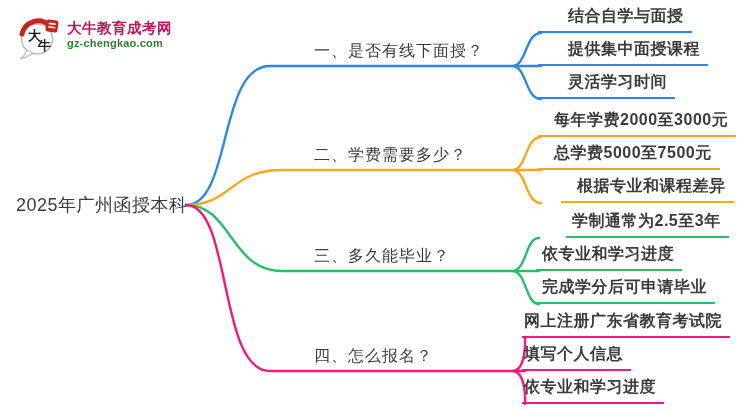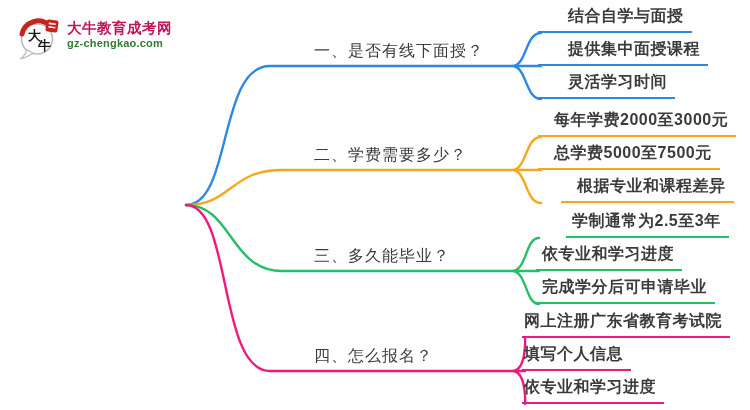--- a/index.html
+++ b/index.html
@@ -104,20 +104,21 @@
       </g>
       <text x="15" y="29" font-size="13" font-weight="bold" fill="#1a1a1a">大</text>
       <text x="25" y="39" font-size="13" font-weight="bold" fill="#1a1a1a">牛</text>
     </svg>
     <div class="logo-text">
       <div class="logo-name">大牛教育成考网</div>
       <div class="logo-url">gz-chengkao.com</div>
     </div>
   </div>
 
+  <div class="central-topic">2025年广州函授本科</div>
 
   <div id="nodes-layer">
       <div class="branch-label" style="left: 314px; top: 40px;">一、是否有线下面授？</div>
       <div class="leaf-node" style="left: 538px; top: 3px; padding-left: 30px; border-bottom-color: rgb(46, 135, 224);">结合自学与面授</div>
       <div class="leaf-node" style="left: 538px; top: 36px; padding-left: 30px; border-bottom-color: rgb(46, 135, 224);">提供集中面授课程</div>
       <div class="leaf-node" style="left: 538px; top: 69px; padding-left: 30px; border-bottom-color: rgb(46, 135, 224);">灵活学习时间</div>
       <div class="branch-label" style="left: 314px; top: 144px;">二、学费需要多少？</div>
       <div class="leaf-node" style="left: 538px; top: 107px; padding-left: 16px; border-bottom-color: rgb(247, 167, 28);">每年学费2000至3000元</div>
       <div class="leaf-node" style="left: 538px; top: 140px; padding-left: 16px; border-bottom-color: rgb(247, 167, 28);">总学费5000至7500元</div>
       <div class="leaf-node" style="left: 561px; top: 173px; padding-left: 16px; border-bottom-color: rgb(247, 167, 28);">根据专业和课程差异</div>

